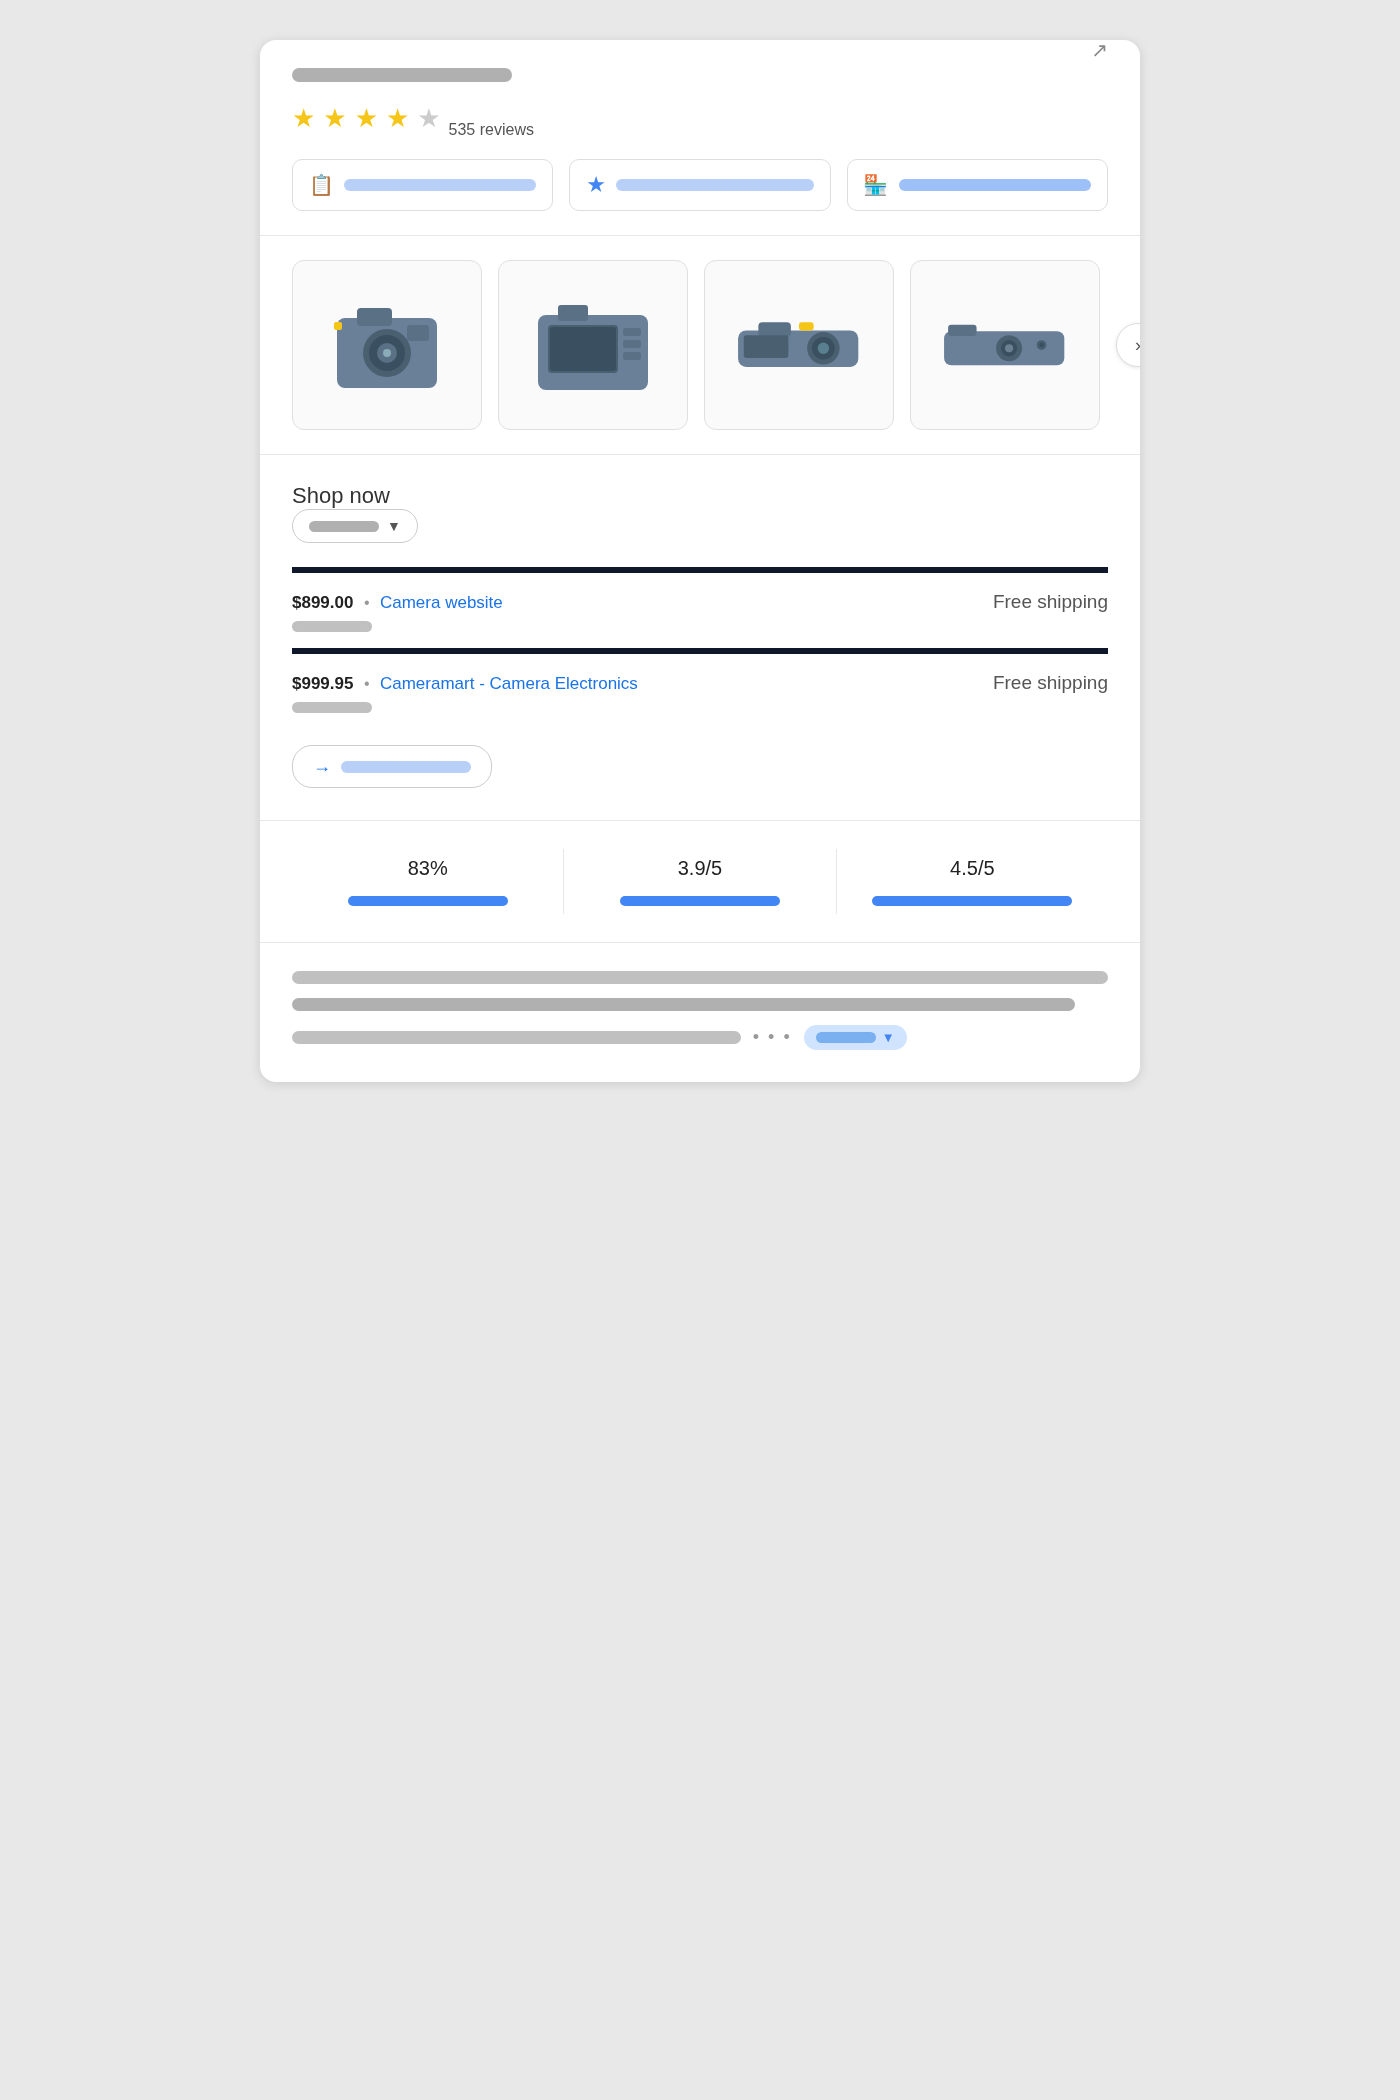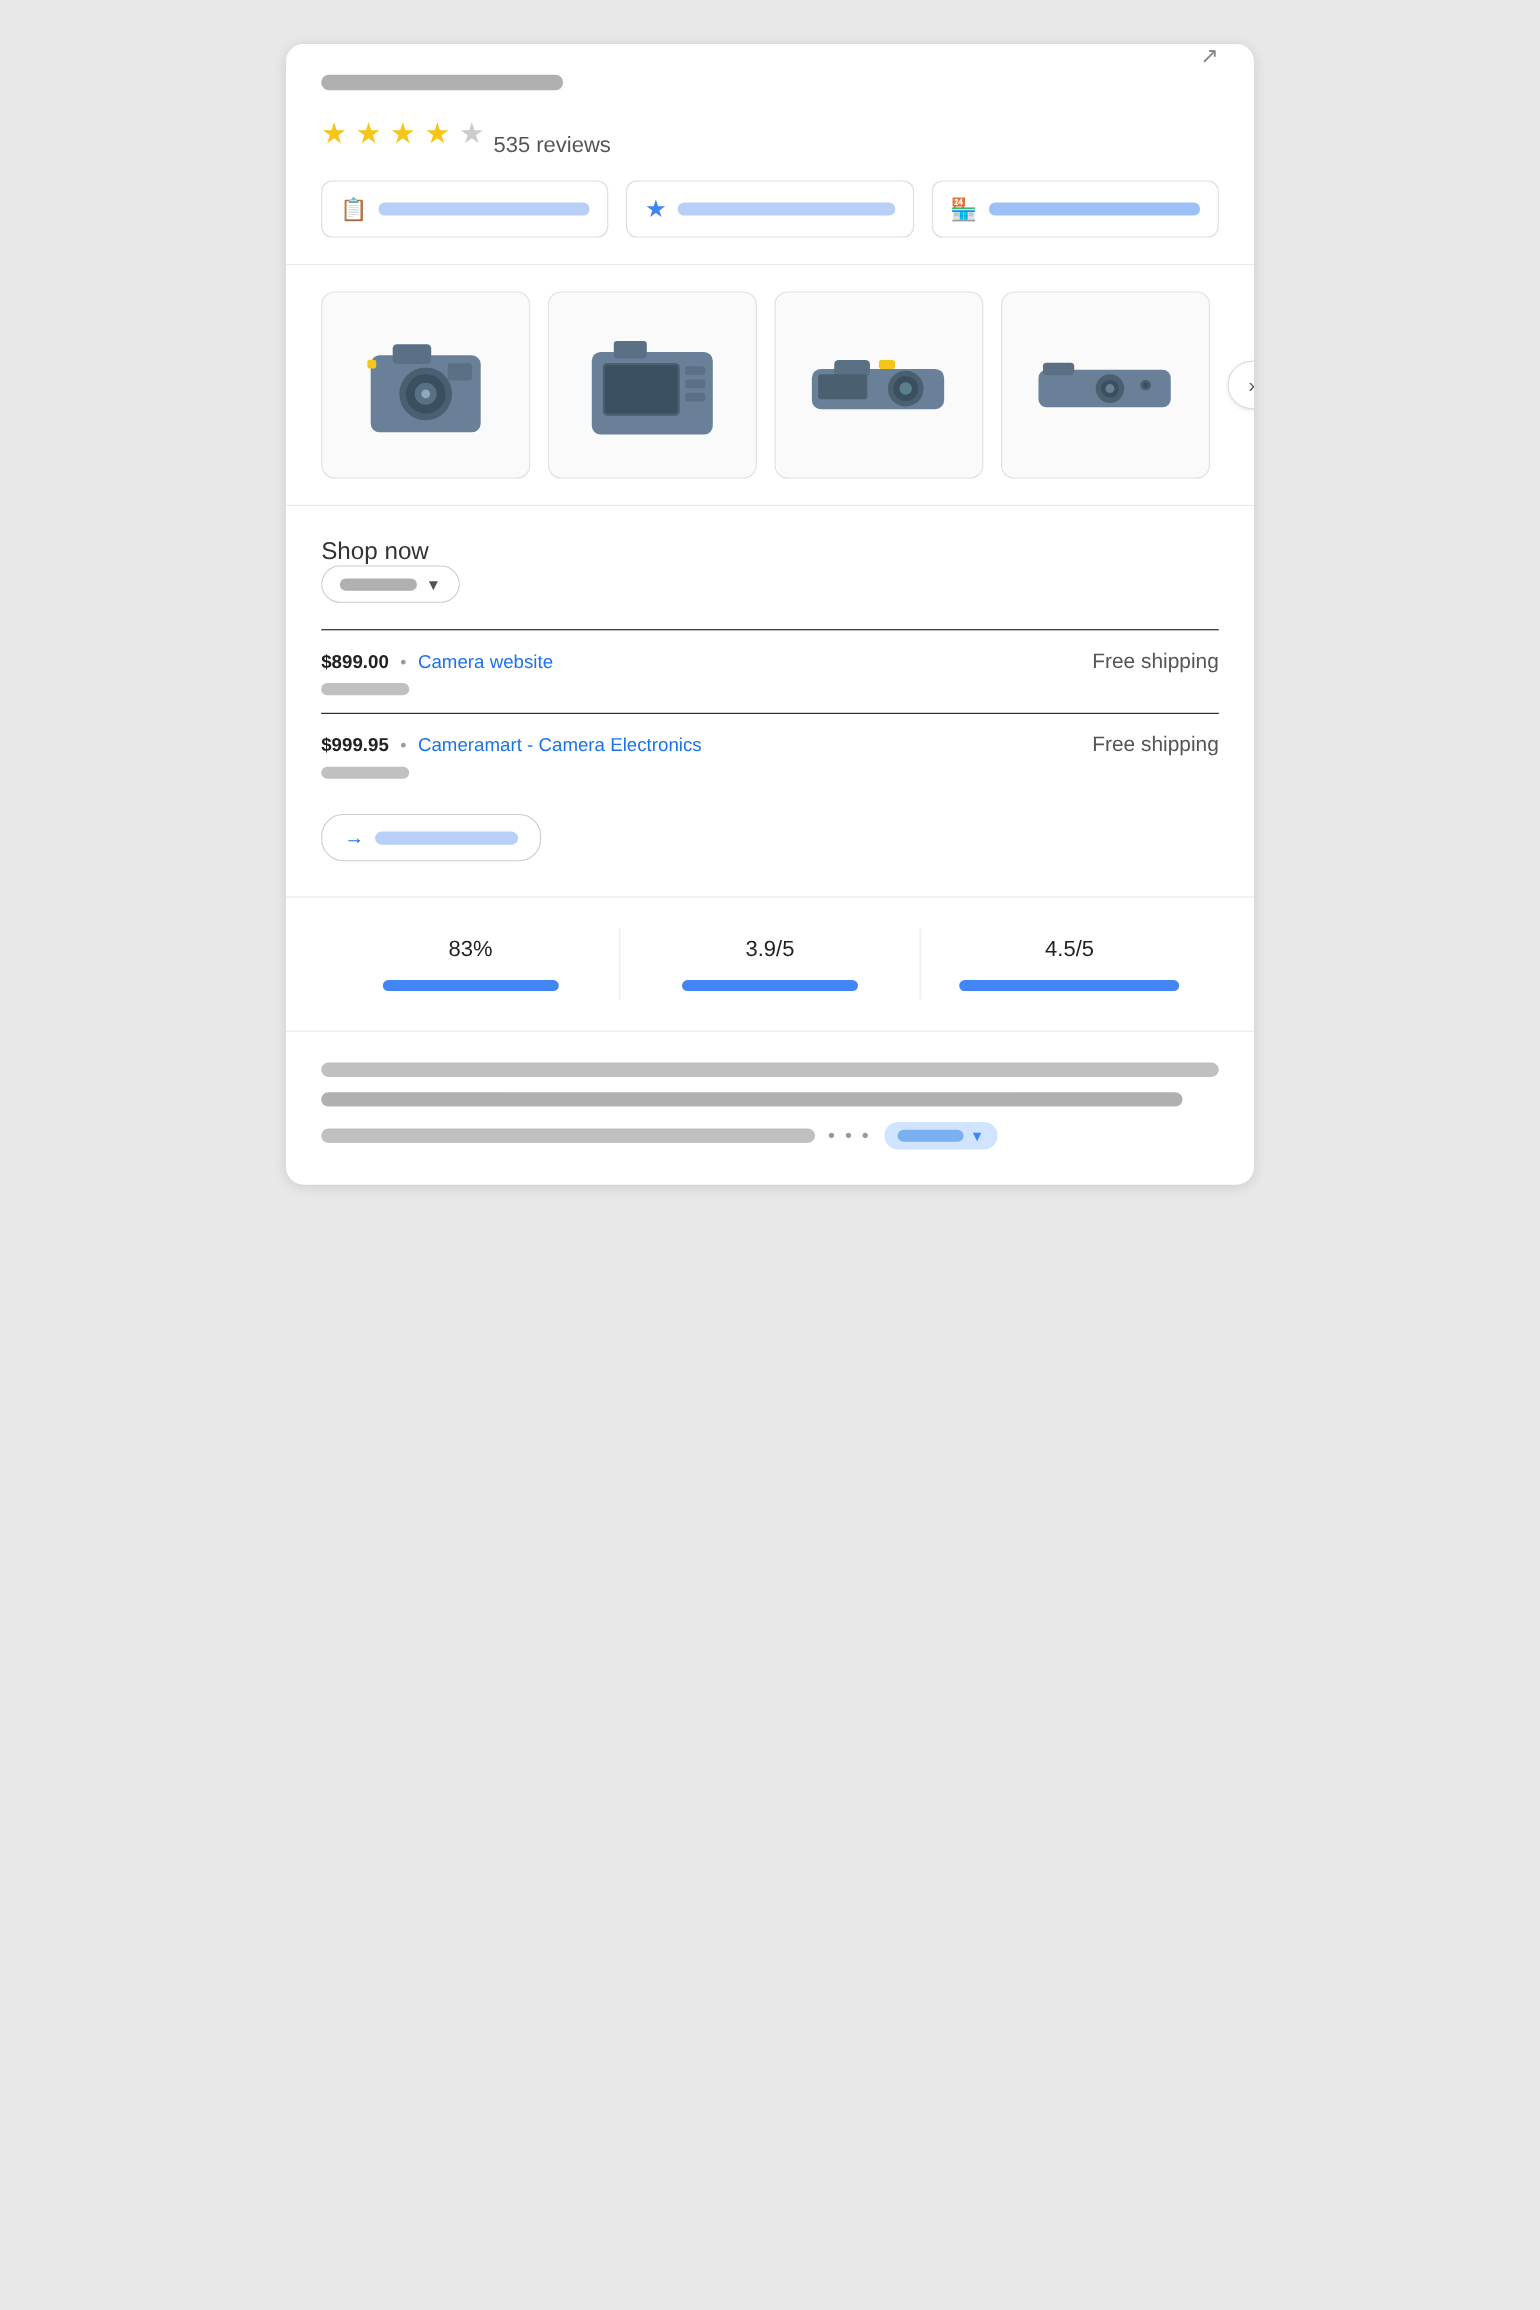--- a/index.html
+++ b/index.html
@@ -40,21 +40,21 @@
       cursor: pointer;
     }
     .stars-row {
       display: flex;
       align-items: center;
       gap: 8px;
       margin-bottom: 20px;
     }
     .star { color: #f5c518; font-size: 26px; }
     .star.empty { color: #ccc; }
-    .review-count { color: #555; font-size: 20px; margin-top: 23px; }
+    .review-count { color: #555; font-size: 16px; margin-top: 23px; }
     .action-buttons {
       display: flex;
       gap: 16px;
     }
     .action-btn {
       flex: 1;
       border: 1.5px solid #ddd;
       border-radius: 10px;
       padding: 12px 16px;
       display: flex;
@@ -135,21 +135,21 @@
     }
     .filter-label {
       width: 70px;
       height: 11px;
       background: #b0b0b0;
       border-radius: 6px;
     }
     .filter-chevron { color: #555; font-size: 14px; }
 
     .shop-listing {
-      border-top: 1px solid #0f172a;
+      border-top: 6px solid #0f172a;
       padding: 18px 0 4px;
     }
     .shop-listing:first-of-type { border-top: none; }
     .listing-top {
       display: flex;
       justify-content: space-between;
       align-items: baseline;
       margin-bottom: 8px;
     }
     .listing-price {

